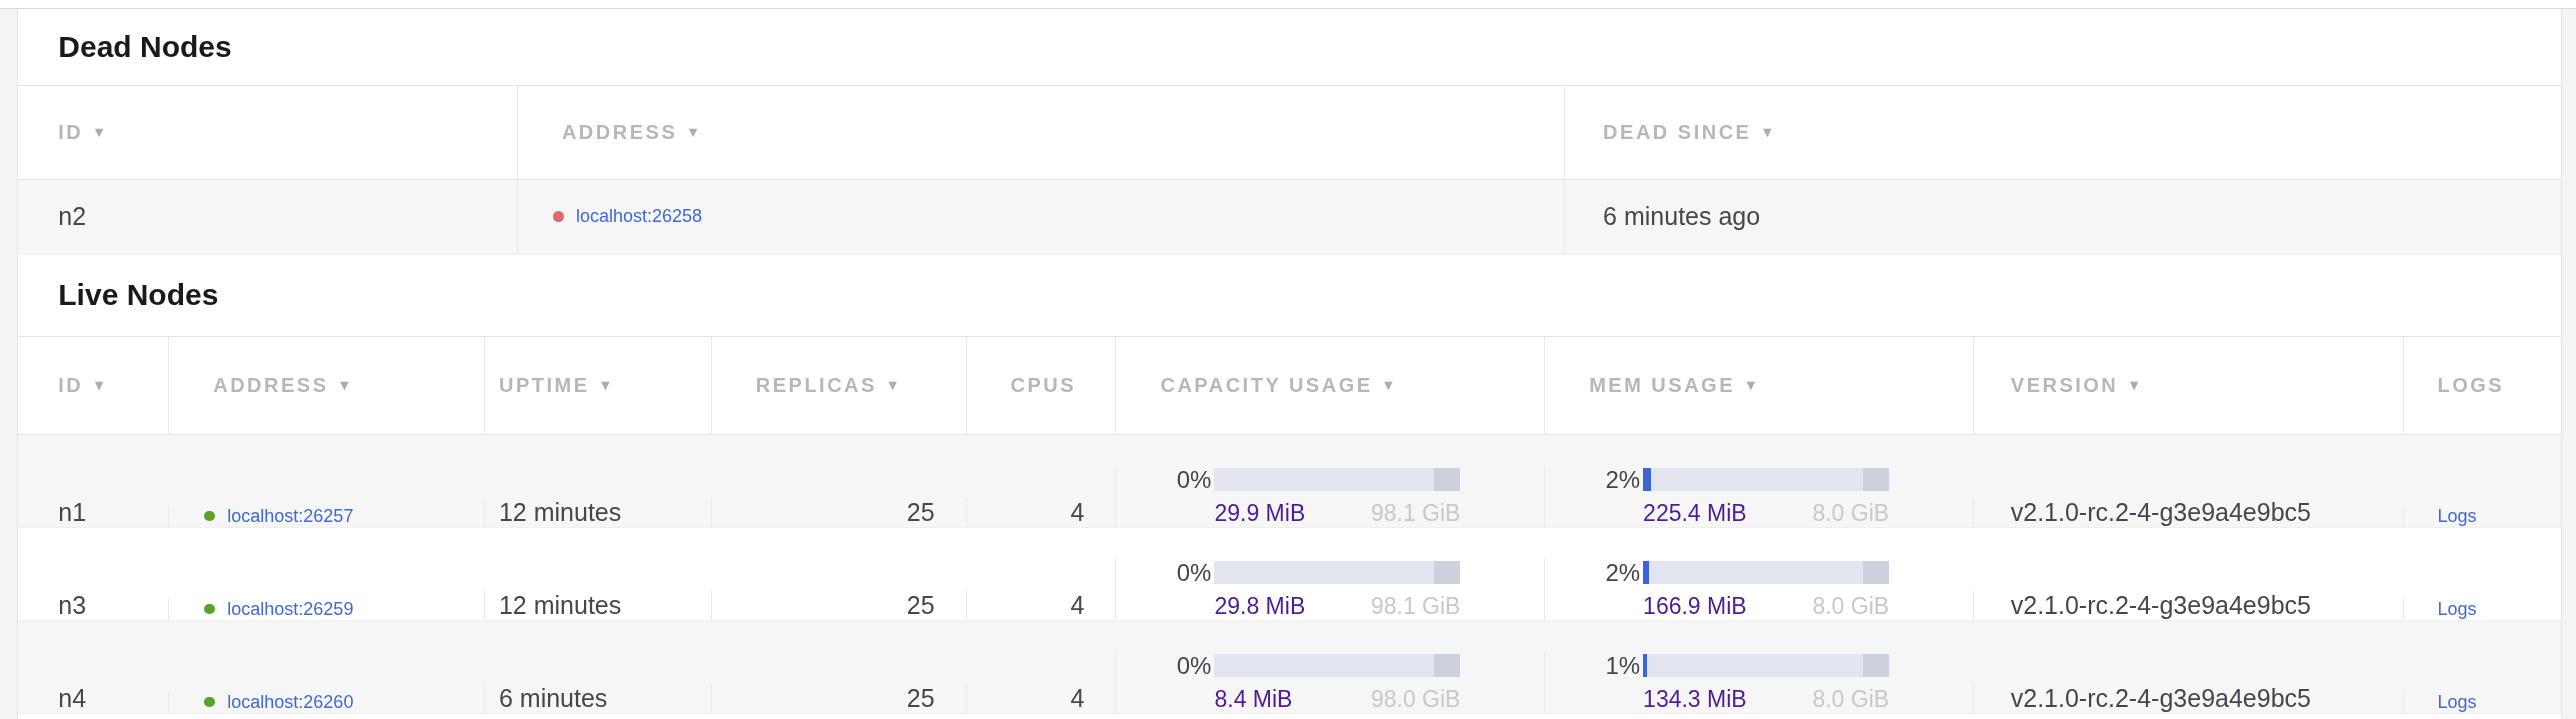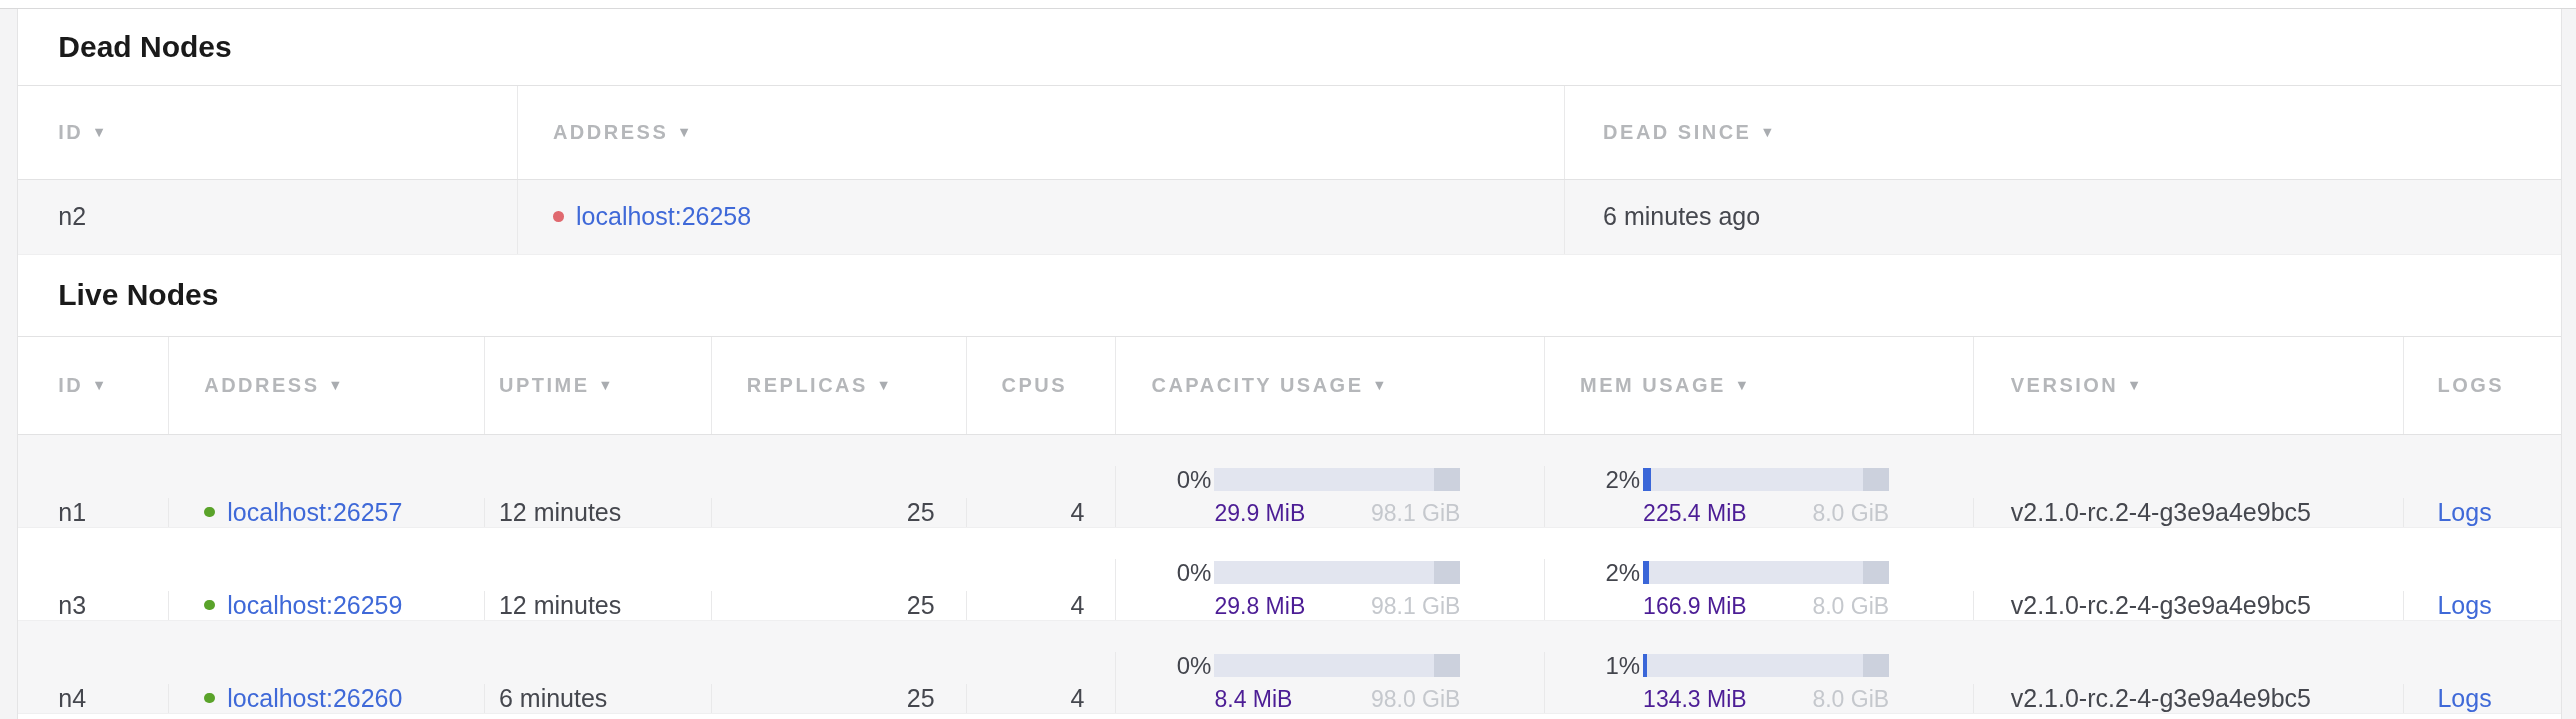--- a/index.html
+++ b/index.html
@@ -8,21 +8,21 @@
   .top-strip{position:absolute;left:0;top:0;width:100%;height:7.7px;background:#ffffff;border-bottom:1px solid #d9d9da;}
   .card{position:absolute;left:17.3px;top:8.7px;width:2545px;height:711px;background:var(--card-bg,#ffffff);
         border-left:1px solid #e4e4e5;border-right:1px solid #e4e4e5;box-sizing:border-box;}
   .section-title{display:flex;align-items:center;padding-left:40px;font-weight:bold;color:var(--title-text,#1a1a1a);
         font-size:30px;border-bottom:1px solid #e2e2e3;background:#fff;text-align:right;}
   .dead-title{height:76px;}
   .live-title{height:81px;}
   .thead{display:flex;border-bottom:1px solid #e2e2e3;background:#fff;}
   .dead-thead{height:93px;}
   .live-thead{height:97px;}
-  .th{display:flex;align-items:center;box-sizing:border-box;padding-left:35px;
+  .th{display:flex;align-items:center;box-sizing:border-box;padding-left:44px;
       color:var(--header-text,#b5b7ba);font-weight:bold;font-size:20px;letter-spacing:2.5px;}
   .th .arrow{margin-left:8.7px;font-size:14.4px;color:#a9acb0;letter-spacing:0;}
   .row{display:flex;background:#fff;border-bottom:1px solid #efeff0;}
   .dead-row{height:74px;}
   .live-row{height:92px;align-items:flex-end;}
   .row.alt{background:var(--row-alt,#f6f6f7);}
   .cell{display:flex;align-items:center;box-sizing:border-box;padding-left:35px;
         font-size:25px;color:var(--body-text,#45474e);}
   .c2{border-left:1px solid #e9e9ea;}
   
@@ -36,21 +36,21 @@
   .c-replicas{width:255px;}
   .c-cpus{width:150px;}
   .c-cap{width:429px;}
   .c-mem{width:429px;}
   .c-version{width:431px;padding-left:37px;}
   .c-logs{width:158px;padding-left:33px;}
   .num{justify-content:flex-end;padding-right:31px;padding-left:0;}
   .dot{width:10.6px;height:10.6px;border-radius:50%;margin-right:12.5px;flex:0 0 auto;}
   .dot.live{background:var(--live-green,#5aa32a);}
   .dot.dead{background:var(--dead-red,#e0696f);}
-  a.lnk{color:var(--link-blue,#3f69d8);text-decoration:none;font-size:25px;}
+  a.lnk{color:var(--link-blue,#3f69d8);text-decoration:none;font-size:18px;}
   
   .barchart{display:flex;flex-direction:column;justify-content:center;}
   .bar-line{display:flex;align-items:center;}
   .pct{width:60px;text-align:right;font-size:24px;color:#43454d;}
   .bar{position:relative;width:246px;height:23px;margin-left:2.9px;background:var(--bar-track,#e2e5ef);}
   .fill{position:absolute;left:0;top:0;bottom:0;width:0;background:var(--bar-fill-blue,#3a66d8);}
   .endseg{position:absolute;right:0;top:0;bottom:0;width:26px;background:var(--bar-end-segment,#ccd1dd);}
   .val-line{margin-left:63px;width:246px;display:flex;justify-content:space-between;margin-top:5.8px;font-size:23px;}
   .used{color:#4c1d95;}
   .total{color:var(--value-muted,#c5c8cd);}

